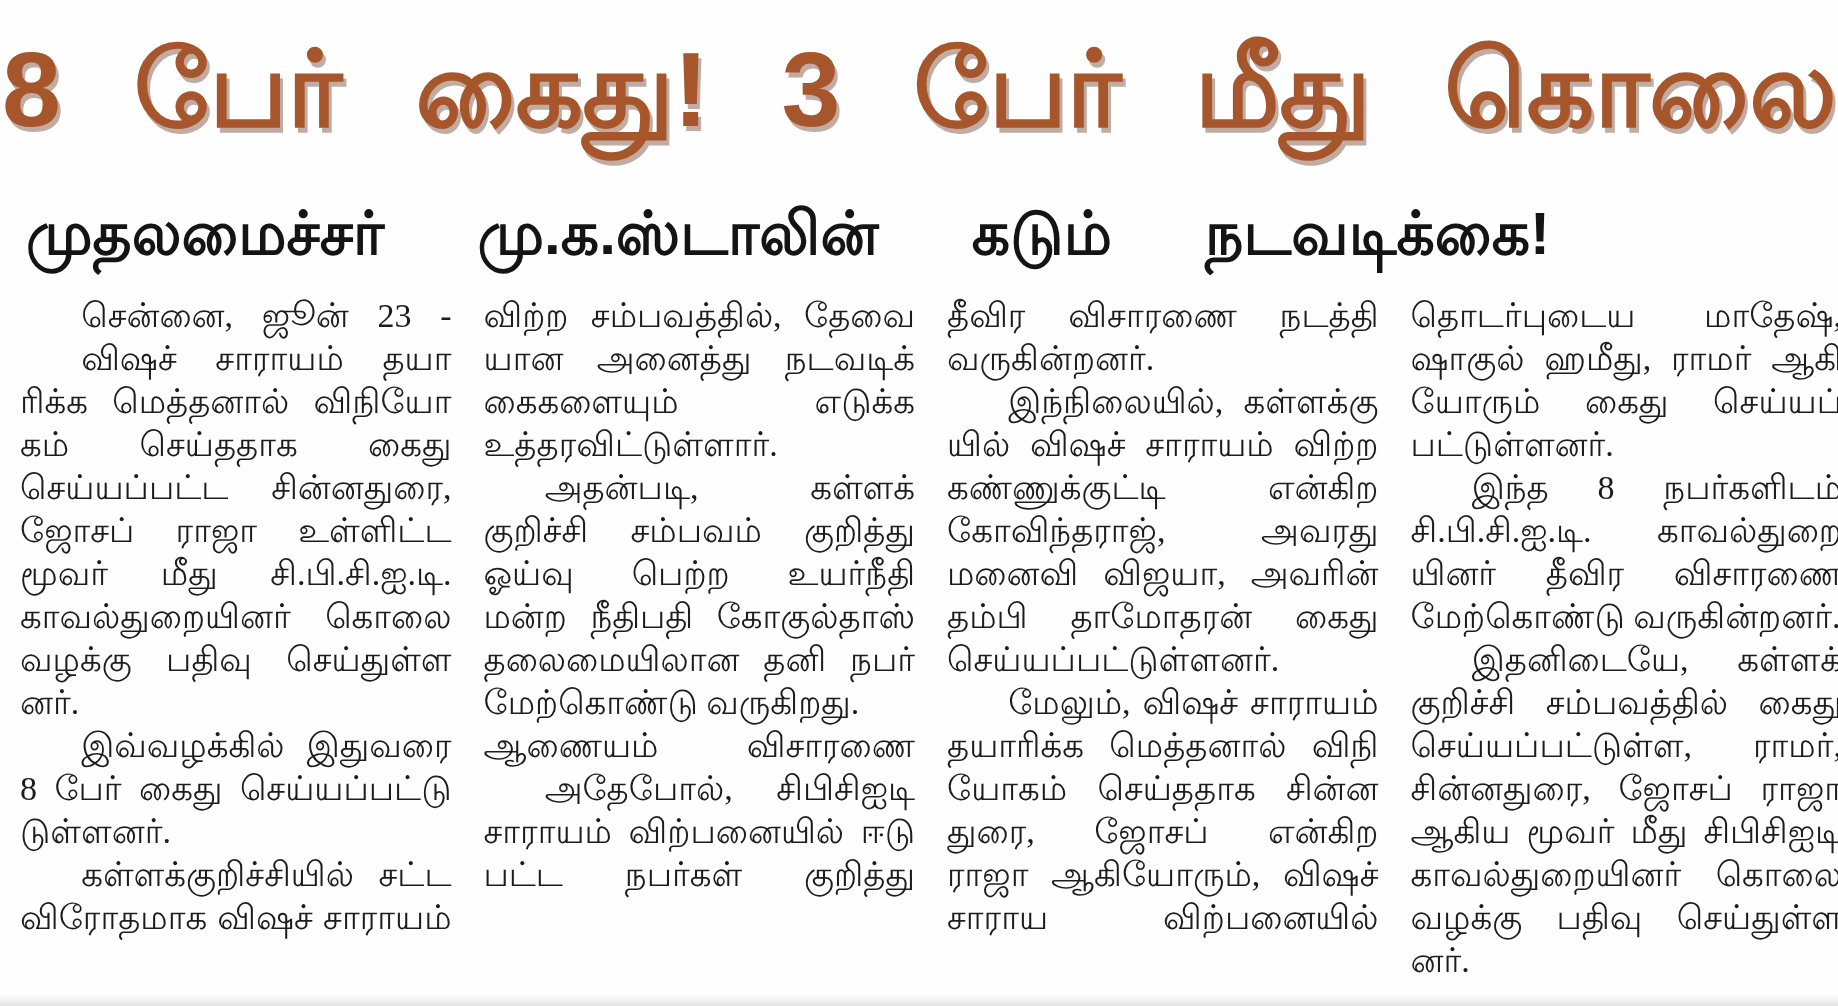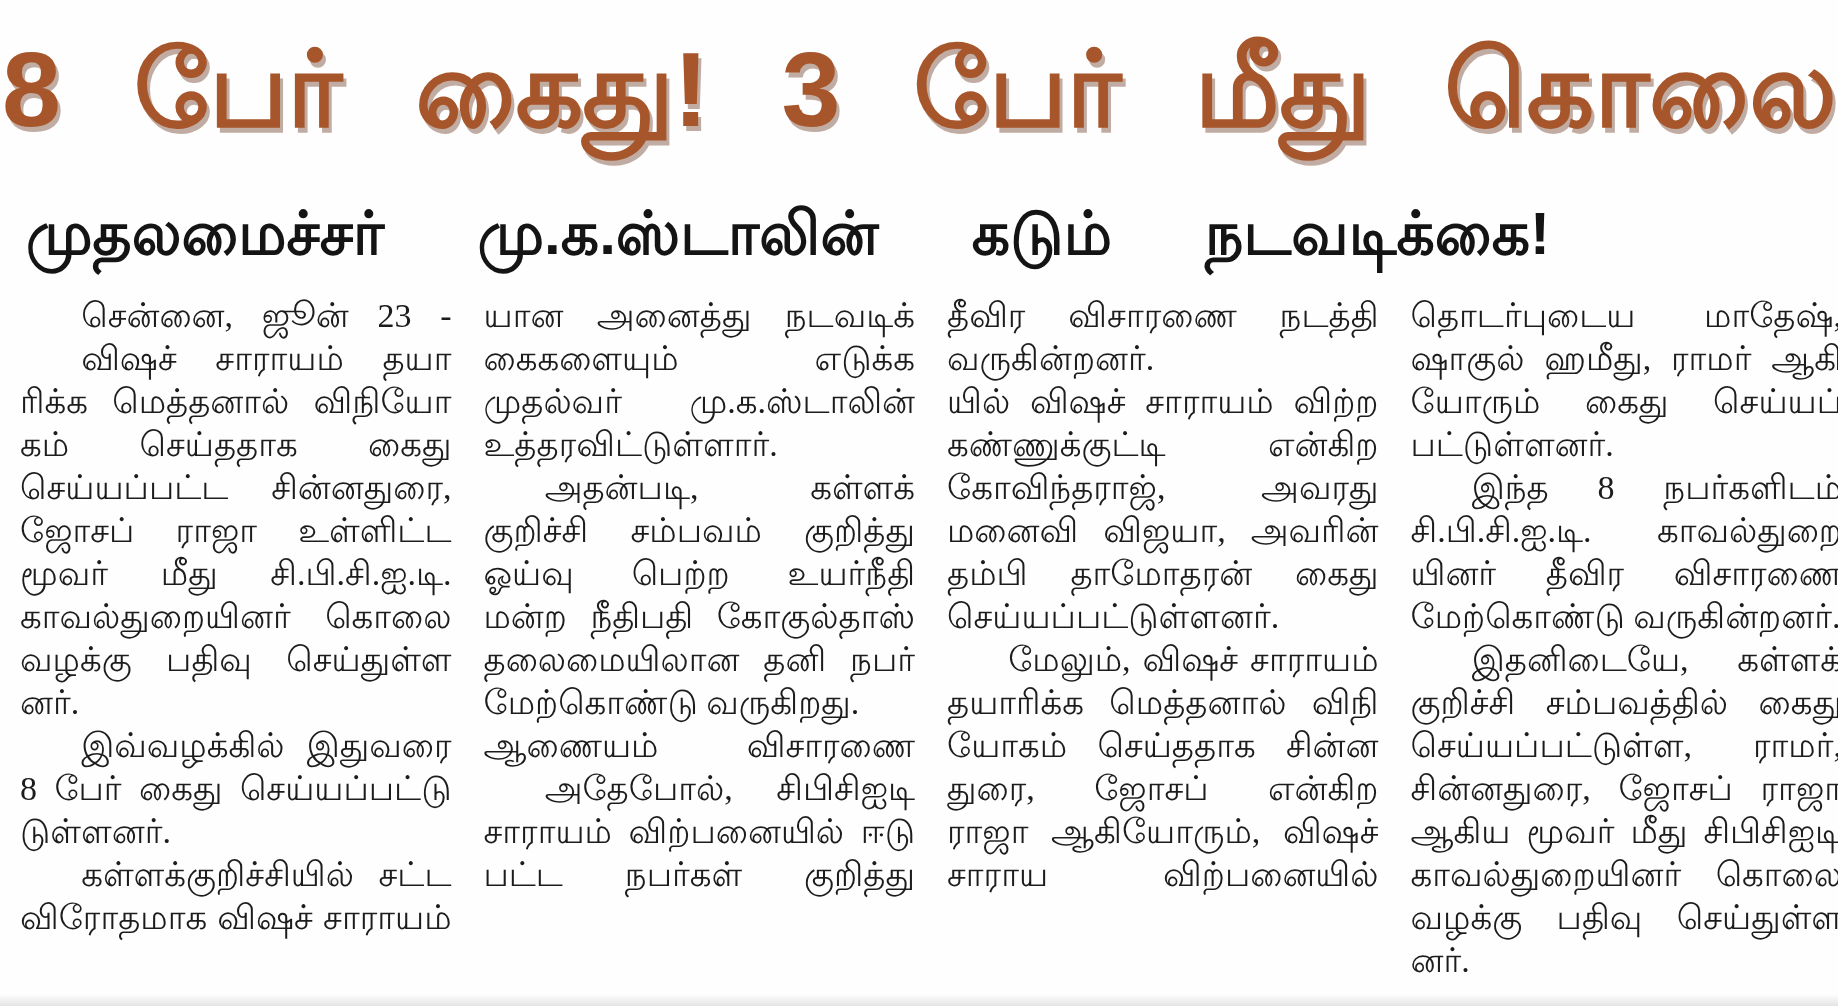--- a/index.html
+++ b/index.html
@@ -106,38 +106,39 @@
         <div class="line">காவல்துறையினர் கொலை</div>
         <div class="line">வழக்கு பதிவு செய்துள்ள</div>
         <div class="line end">னர்.</div>
         <div class="line indent">இவ்வழக்கில் இதுவரை</div>
         <div class="line">8 பேர் கைது செய்யப்பட்டு</div>
         <div class="line end">டுள்ளனர்.</div>
         <div class="line indent">கள்ளக்குறிச்சியில் சட்ட</div>
         <div class="line">விரோதமாக விஷச் சாராயம்</div>
       </div>
       <div class="column">
+        <div class="line">விற்ற சம்பவத்தில், தேவை</div>
         <div class="line">யான அனைத்து நடவடிக்</div>
         <div class="line">கைகளையும் எடுக்க</div>
-        <div class="line">முதல்வர் மு.க.ஸ்டாலின்</div>
         <div class="line end">உத்தரவிட்டுள்ளார்.</div>
         <div class="line indent">அதன்படி, கள்ளக்</div>
         <div class="line">குறிச்சி சம்பவம் குறித்து</div>
         <div class="line">ஓய்வு பெற்ற உயர்நீதி</div>
         <div class="line">மன்ற நீதிபதி கோகுல்தாஸ்</div>
         <div class="line">தலைமையிலான தனி நபர்</div>
         <div class="line end">மேற்கொண்டு வருகிறது.</div>
         <div class="line">ஆணையம் விசாரணை</div>
         <div class="line indent">அதேபோல், சிபிசிஐடி</div>
         <div class="line">சாராயம் விற்பனையில் ஈடு</div>
         <div class="line">பட்ட நபர்கள் குறித்து</div>
       </div>
       <div class="column">
         <div class="line">தீவிர விசாரணை நடத்தி</div>
         <div class="line end">வருகின்றனர்.</div>
+        <div class="line indent">இந்நிலையில், கள்ளக்கு</div>
         <div class="line">யில் விஷச் சாராயம் விற்ற</div>
         <div class="line">கண்ணுக்குட்டி என்கிற</div>
         <div class="line">கோவிந்தராஜ், அவரது</div>
         <div class="line">மனைவி விஜயா, அவரின்</div>
         <div class="line">தம்பி தாமோதரன் கைது</div>
         <div class="line end">செய்யப்பட்டுள்ளனர்.</div>
         <div class="line indent">மேலும், விஷச் சாராயம்</div>
         <div class="line">தயாரிக்க மெத்தனால் விநி</div>
         <div class="line">யோகம் செய்ததாக சின்ன</div>
         <div class="line">துரை, ஜோசப் என்கிற</div>

